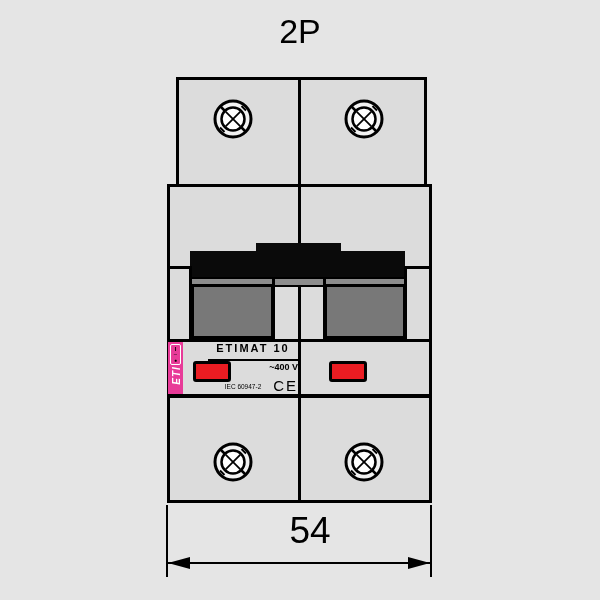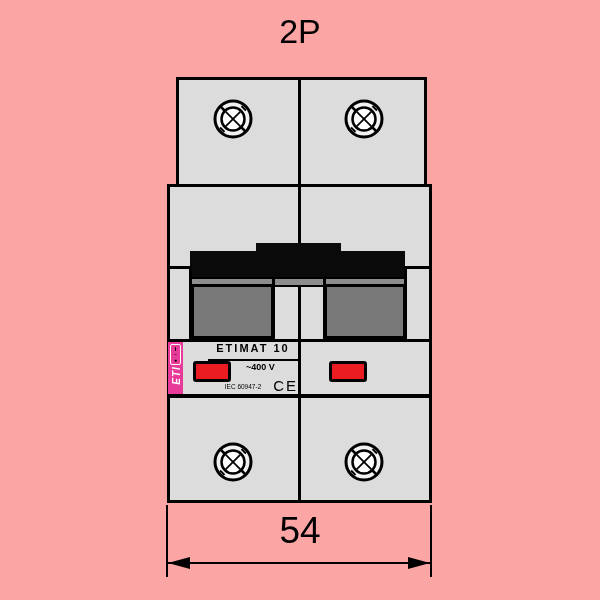--- a/index.html
+++ b/index.html
@@ -1,16 +1,16 @@
 <!DOCTYPE html>
 <html style="--body-fill: #dcdcdc; --line: #000000; --toggle-black: #0a0a0a; --chamber-gray: #787878; --strip-gray: #8d8d8d; --brand-pink: #e83a98; --indicator-red: #ea1c22;"><head>
 <meta charset="utf-8">
 <style>
   html,body{margin:0;padding:0;background:#fff;}
-  #canvas{position:relative;width:600px;height:600px;background:#fca5a5;overflow:hidden;
+  #canvas{position:relative;width:600px;height:600px;background:#e5e5e5;overflow:hidden;
           font-family:"Liberation Sans",sans-serif;color:#000;}
   .abs{position:absolute;box-sizing:border-box;}
   :root{
     --body-fill:#dcdcdc; --line:#000000; --toggle-black:#0a0a0a;
     --chamber-gray:#787878; --strip-gray:#8d8d8d;
     --brand-pink:#e83a98; --indicator-red:#ea1c22;
   }
   .title{left:265px;top:13px;width:70px;text-align:center;font-size:34px;line-height:1.1;}
   .block{background:var(--body-fill);border:3px solid var(--line);}
   .block-top{left:176px;top:77px;width:251px;height:110px;}
@@ -42,27 +42,27 @@
   .mark-dash{font-size:6px;line-height:5px;}
   .mark-off{font-size:5px;line-height:6px;}
   .brand-text{position:absolute;bottom:13px;left:50%;
               transform:translateX(-50%) rotate(-90deg);
               color:#fff;font-weight:bold;font-style:italic;font-size:10px;letter-spacing:1px;}
   .model-label{left:208px;top:342px;width:90px;text-align:center;font-size:11px;font-weight:bold;
                letter-spacing:2px;border-bottom:2px solid var(--line);padding-bottom:5px;white-space:nowrap;}
   .indicator{background:var(--indicator-red);border:3px solid var(--line);border-radius:3px;}
   .indicator-left{left:193px;top:361px;width:38px;height:21px;}
   .indicator-right{left:329px;top:361px;width:38px;height:21px;}
-  .voltage{left:246px;top:362px;width:52px;text-align:left;font-size:9px;font-weight:bold;}
+  .voltage{left:246px;top:362px;width:52px;text-align:right;font-size:9px;font-weight:bold;}
   .ce-mark{left:260px;top:377px;width:38px;text-align:right;font-size:15px;letter-spacing:2px;}
   .standard{left:218px;top:383px;width:50px;text-align:center;font-size:6.5px;white-space:nowrap;}
   .ext-line{width:2px;height:72px;background:var(--line);}
   .ext-left{left:166px;top:505px;} .ext-right{left:430px;top:505px;}
   .dim-svg{left:164px;top:551px;}
-  .dim-value{left:269px;top:510px;width:62px;text-align:center;font-size:37px;}
+  .dim-value{left:279px;top:510px;width:62px;text-align:center;font-size:37px;}
 </style>
 </head>
 <body>
 
 <svg width="0" height="0" style="position:absolute">
   <defs>
     <clipPath id="screw-inner-clip">
         <circle cx="23" cy="23" r="10.5"></circle>
       </clipPath>
     <g id="screw">

